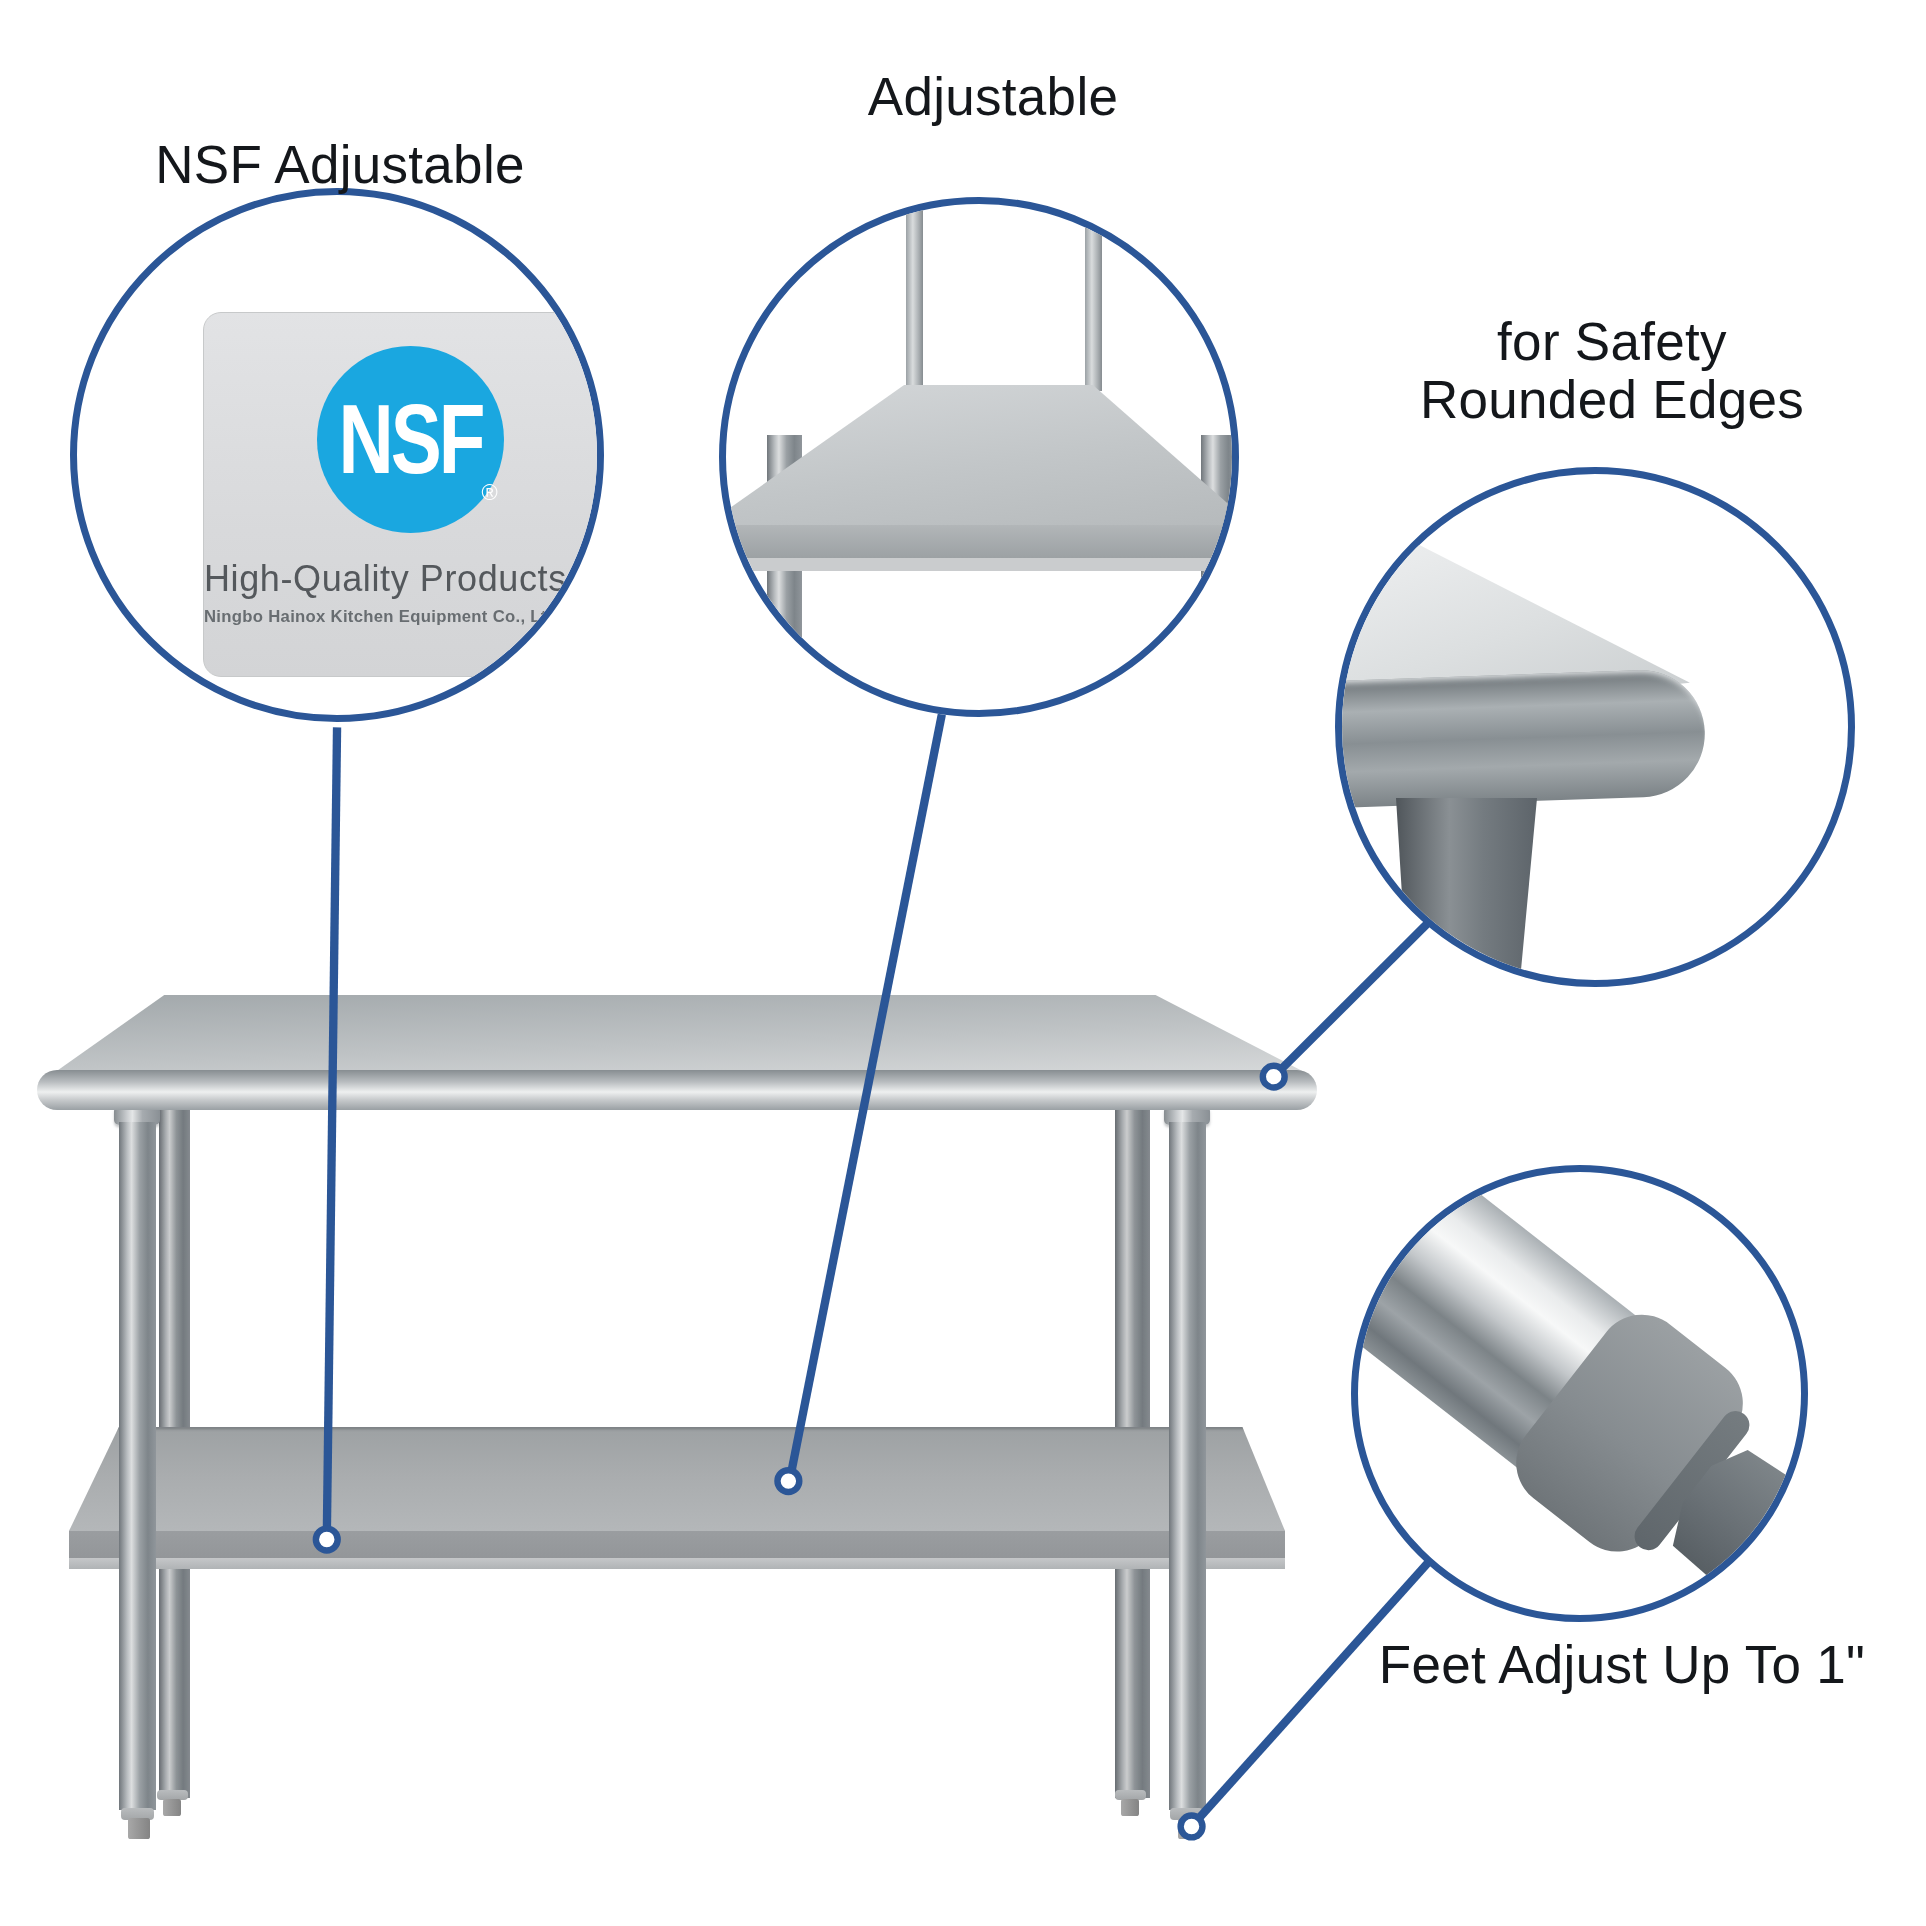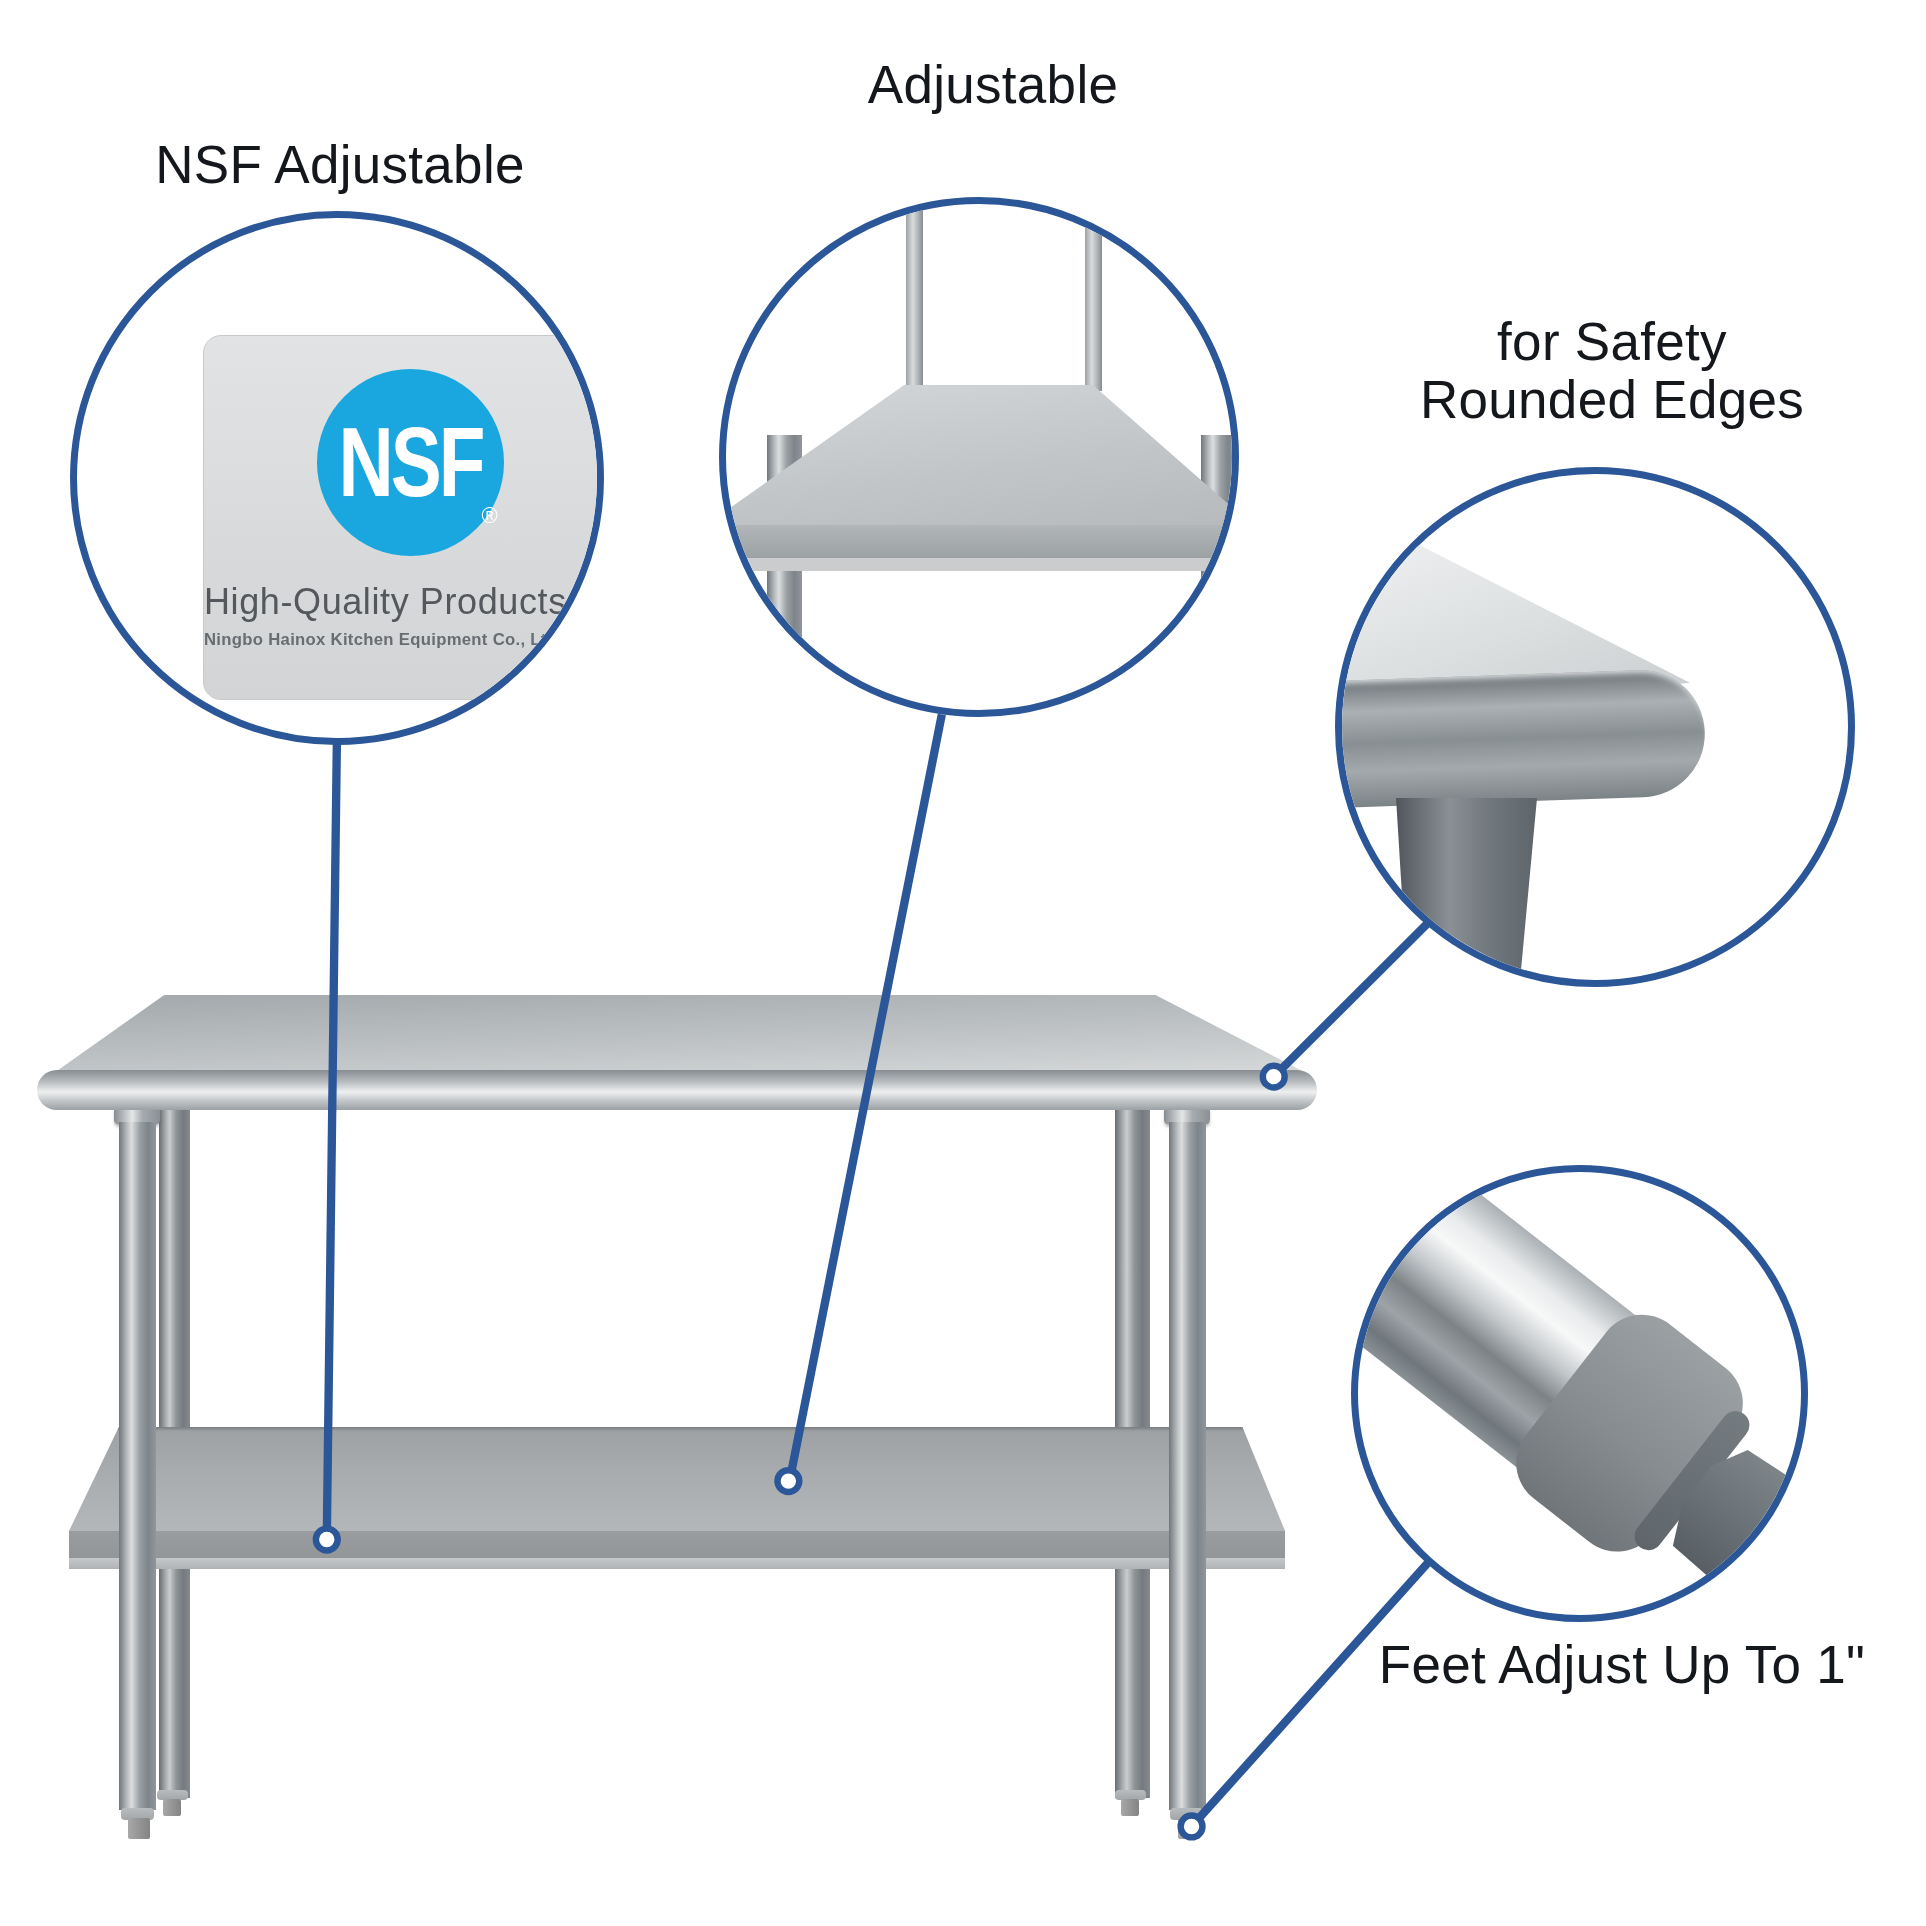--- a/index.html
+++ b/index.html
@@ -65,21 +65,21 @@
   .c2-post{
     position:absolute;width:16.7px;
     background:linear-gradient(90deg,#9ba1a5,#d9dcdd 40%,#aeb3b6 72%,#868c90);
   }
 </style>
 </head>
 <body>
 
 <div class="title" style="left:83px;top:136px;width:514px;">NSF Adjustable</div>
 
-<div class="title" style="left:736px;top:56px;width:514px;">
+<div class="title" style="left:736px;top:68px;width:514px;">
   <div>Adjustable</div>
 </div>
 
 <div class="title" style="left:1355px;top:313px;width:514px;">
   <div>for Safety</div>
   <div>Rounded Edges</div>
 </div>
 
 <div class="title" style="left:1365px;top:1636px;width:514px;">Feet Adjust Up To 1"</div>
 
@@ -122,21 +122,21 @@
   <line x1="525" y1="1133" x2="509" y2="2398" stroke="#2b5697" stroke-width="13"></line>
   <line x1="1467" y1="1113" x2="1230" y2="2306" stroke="#2b5697" stroke-width="13"></line>
   <line x1="2232" y1="1430" x2="1986" y2="1675" stroke="#2b5697" stroke-width="13"></line>
   <line x1="2227" y1="2431" x2="1856" y2="2845" stroke="#2b5697" stroke-width="13"></line>
   <circle cx="509" cy="2398" r="17" fill="#ffffff" stroke="#2b5697" stroke-width="10"></circle>
   <circle cx="1228" cy="2307" r="17" fill="#ffffff" stroke="#2b5697" stroke-width="10"></circle>
   <circle cx="1984" cy="1677" r="17" fill="#ffffff" stroke="#2b5697" stroke-width="10"></circle>
   <circle cx="1856" cy="2845" r="17" fill="#ffffff" stroke="#2b5697" stroke-width="10"></circle>
 </svg>
 
-<div class="callout" style="left:70px;top:211px;width:520px;height:520px;">
+<div class="callout" style="left:70px;top:188px;width:520px;height:520px;">
   <div class="nsf-card">
     <div class="nsf-logo-circle">
       <div class="nsf-logo-text">NSF</div>
       <div class="nsf-reg">®</div>
     </div>
     <div class="nsf-subtitle">High-Quality Products</div>
     <div class="nsf-company">Ningbo Hainox Kitchen Equipment Co., Ltd</div>
   </div>
 </div>
 

